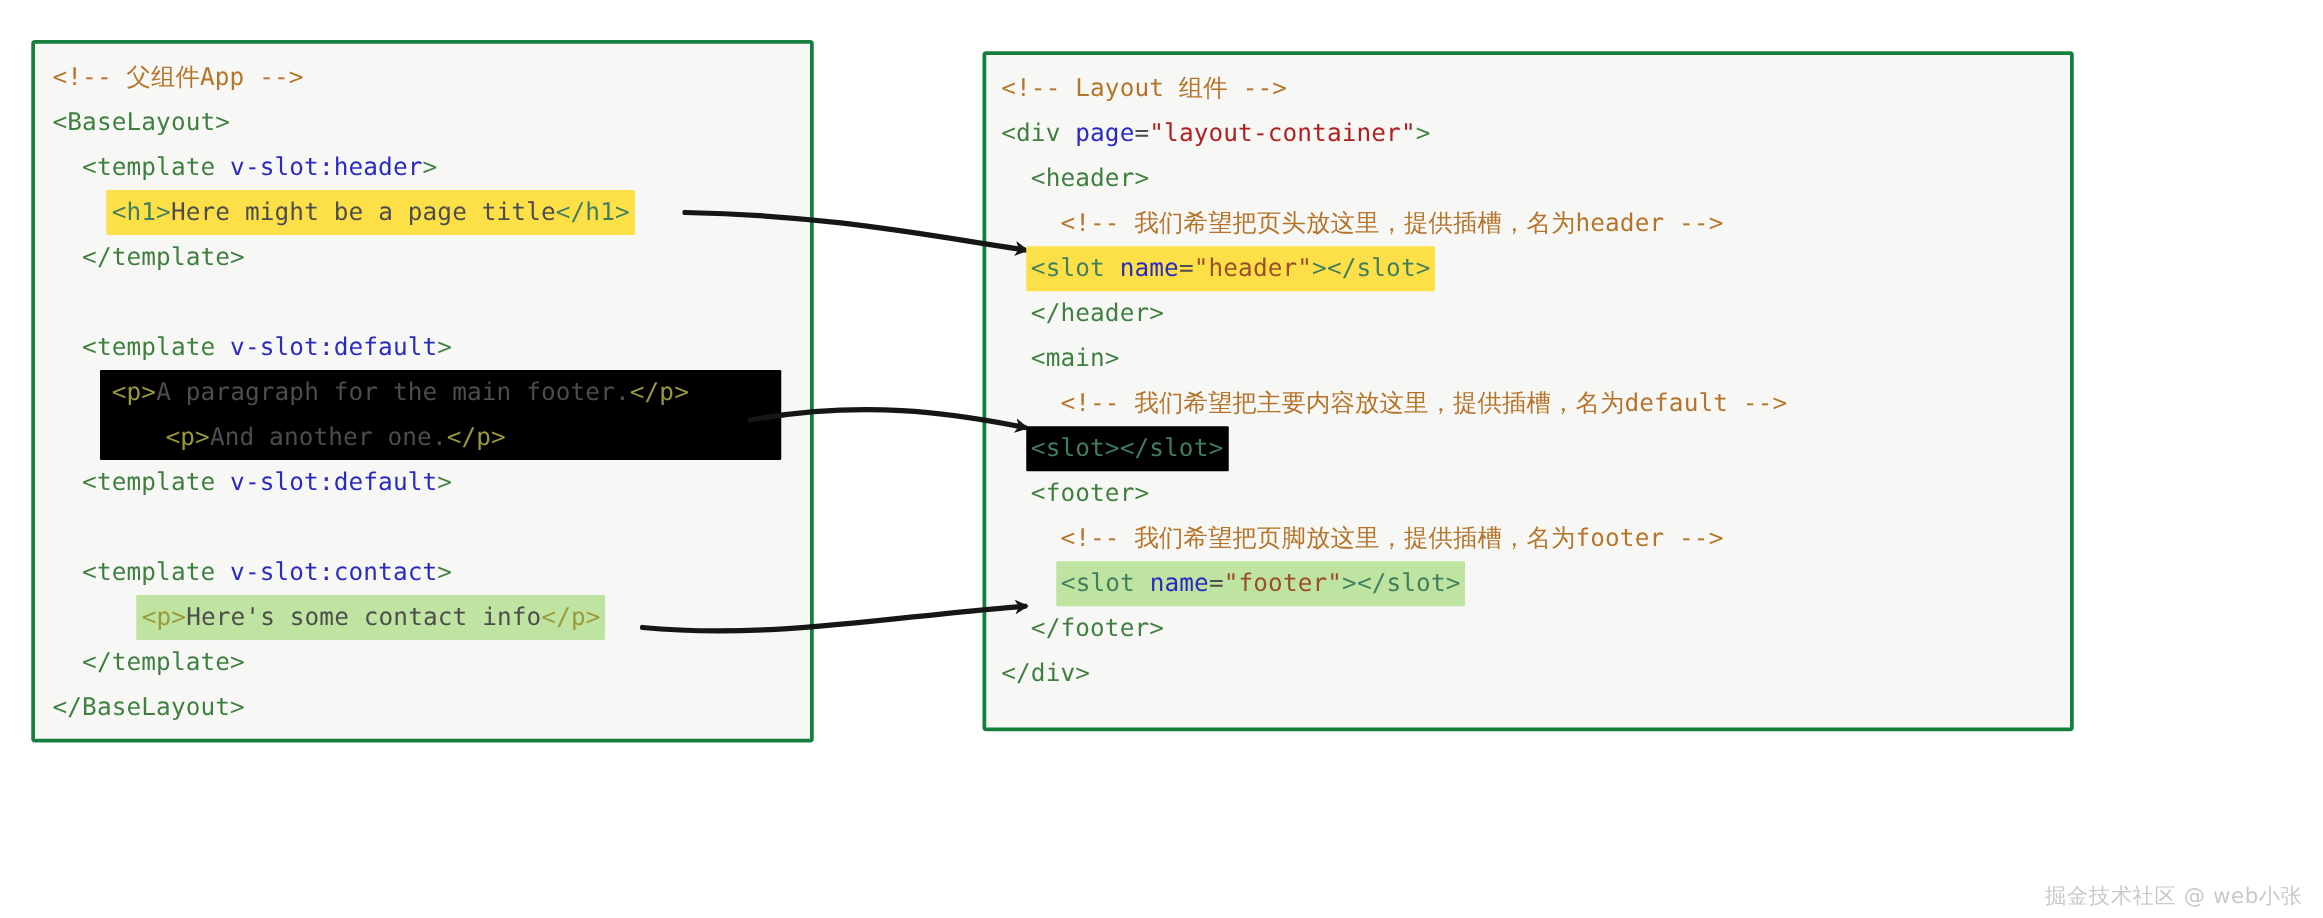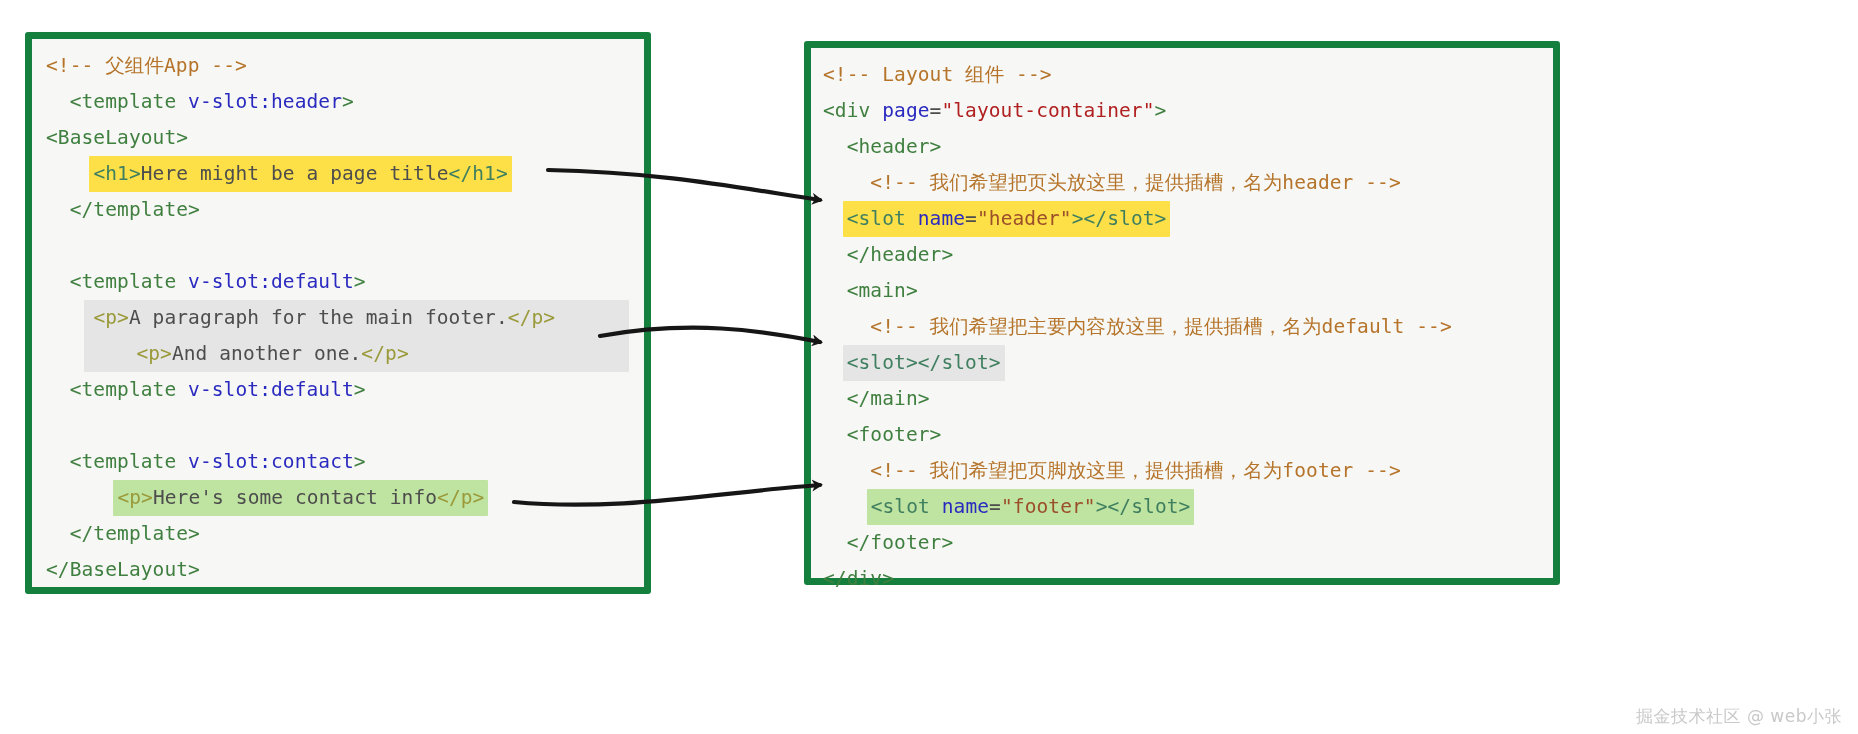--- a/index.html
+++ b/index.html
@@ -18,34 +18,34 @@
   #stage {
     position: absolute;
     inset: 0;
     background: #ffffff;
   }
 
   
   .panel {
     position: absolute;
     background: #f7f7f5;
-    border: 7px solid #15803d;
+    border: 3px solid #15803d;
     border-radius: 3px;
     box-sizing: border-box;
   }
   #panel-app {
     left: 25px;
     top: 32px;
     width: 626px;
     height: 562px;
   }
   #panel-layout {
-    left: 804px;
+    left: 786px;
     top: 41px;
-    width: 756px;
+    width: 873px;
     height: 544px;
   }
 
   .code {
     position: absolute;
     left: 0;
     top: 0;
     padding: 9px 0 0 0;
     width: 100%;
     box-sizing: border-box;
@@ -66,21 +66,21 @@
   .line.blank { color: transparent; }
 
   
   .hl {
     display: inline-block;
     padding: 0 4px;
     margin-left: -4px;
     border-radius: 1px;
   }
   .hl-blue   { background: #fde047; }
-  .hl-orange { background: #e5e5e5; }
+  .hl-orange { background: #000000; }
   .hl-green  { background: #bfe3a0; margin-left: 20px; }
 
   
   .hl-block {
     position: absolute;
     border-radius: 1px;
     z-index: 0;
   }
 
   
@@ -120,23 +120,23 @@
 
 <div id="stage">
 
   <div class="panel" id="panel-app">
     <div class="code">
 
       <div class="hl-block hl-orange" style="left:52px; top:261px; width:545px; height:72px;"></div>
 
       <div class="line"><span class="t-comment">&lt;!-- 父组件App --&gt;</span></div>
 
+      <div class="line"><span class="t-tag">&lt;BaseLayout&gt;</span></div>
+
       <div class="line"><span><span class="t-tag">  &lt;template </span><span class="t-attr">v-slot:header</span><span class="t-tag">&gt;</span></span></div>
-
-      <div class="line"><span class="t-tag">&lt;BaseLayout&gt;</span></div>
 
       <div class="line" style="padding-left:0;"><span style="padding-left:14px;">    </span><span class="hl hl-blue"><span class="t-slot">&lt;h1&gt;</span><span class="t-plain">Here might be a page title</span><span class="t-slot">&lt;/h1&gt;</span></span></div>
 
       <div class="line"><span class="t-tag">  &lt;/template&gt;</span></div>
 
       <div class="line blank"><span>&nbsp;</span></div>
 
       <div class="line"><span><span class="t-tag">  &lt;template </span><span class="t-attr">v-slot:default</span><span class="t-tag">&gt;</span></span></div>
 
       <div class="line" style="padding-left:0;"><span style="padding-left:14px;">    </span><span><span class="t-ptag">&lt;p&gt;</span><span class="t-plain">A paragraph for the main footer.</span><span class="t-ptag">&lt;/p&gt;</span></span></div>
@@ -172,21 +172,20 @@
       <div class="line" style="padding-left:0;"><span style="padding-left:12px;">  </span><span class="hl hl-blue"><span class="t-slot">&lt;slot </span><span class="t-attr">name</span><span class="t-plain">=</span><span class="t-attrv">"header"</span><span class="t-slot">&gt;&lt;/slot&gt;</span></span></div>
 
       <div class="line"><span class="t-tag">  &lt;/header&gt;</span></div>
 
       <div class="line"><span class="t-tag">  &lt;main&gt;</span></div>
 
       <div class="line"><span class="t-comment">    &lt;!-- 我们希望把主要内容放这里，提供插槽，名为default --&gt;</span></div>
 
       <div class="line" style="padding-left:0;"><span style="padding-left:12px;">  </span><span class="hl hl-orange"><span class="t-slot">&lt;slot&gt;&lt;/slot&gt;</span></span></div>
 
-      <div class="line"><span class="t-tag">  &lt;/main&gt;</span></div>
 
       <div class="line"><span class="t-tag">  &lt;footer&gt;</span></div>
 
       <div class="line"><span class="t-comment">    &lt;!-- 我们希望把页脚放这里，提供插槽，名为footer --&gt;</span></div>
 
       <div class="line" style="padding-left:0;"><span style="padding-left:12px;">  </span><span class="hl hl-green"><span class="t-slot">&lt;slot </span><span class="t-attr">name</span><span class="t-plain">=</span><span class="t-attrv">"footer"</span><span class="t-slot">&gt;&lt;/slot&gt;</span></span></div>
 
       <div class="line"><span class="t-tag">  &lt;/footer&gt;</span></div>
 
       <div class="line"><span class="t-tag">&lt;/div&gt;</span></div>

